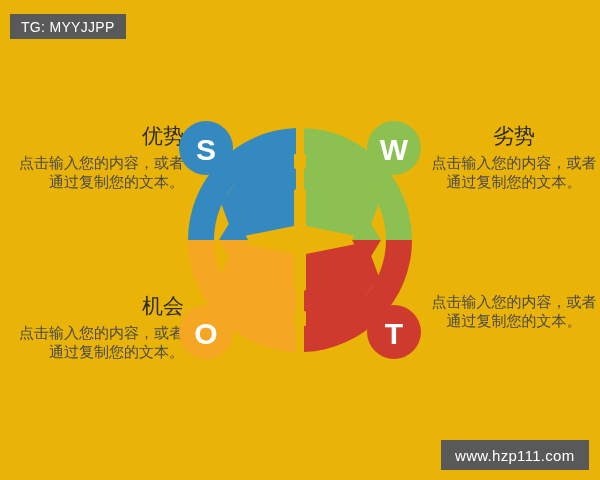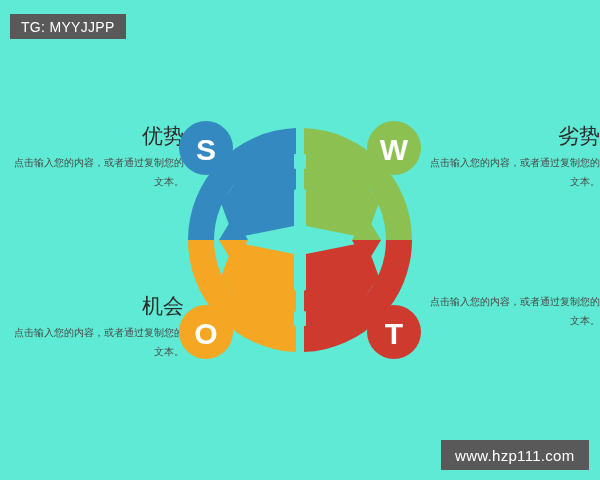--- a/index.html
+++ b/index.html
@@ -10,21 +10,21 @@
     width: 600px;
     height: 480px;
     background: #ffffff;
     font-family: "Liberation Sans", "DejaVu Sans", sans-serif;
     overflow: hidden;
   }
   #canvas {
     position: relative;
     width: 600px;
     height: 480px;
-    background: #5eead4;
+    background: #eab308;
   }
 
   
   .badge {
     position: absolute;
     background: #595959;
     color: #ffffff;
     font-size: 14px;
     letter-spacing: 0.3px;
     display: flex;
@@ -51,27 +51,27 @@
     width: 172px;
   }
   .quad-text .q-title {
     font-size: 21px;
     font-weight: normal;
     color: #2b2b2b;
     line-height: 27px;
     margin: 0 0 4px 0;
   }
   .quad-text .q-body {
-    font-size: 10px;
+    font-size: 15px;
     color: #4a4a4a;
     line-height: 19px;
     margin: 0;
   }
   .align-right { text-align: right; }
-  .align-left  { text-align: right; }
+  .align-left  { text-align: center; }
 
   #text-strengths     { left: 12px;  top: 122px; }
   #text-weaknesses    { left: 428px; top: 122px; }
   #text-opportunities { left: 12px;  top: 292px; }
   #text-threats       { left: 428px; top: 292px; }
 
   
   #swot-graphic {
     position: absolute;
     left: 172px;

